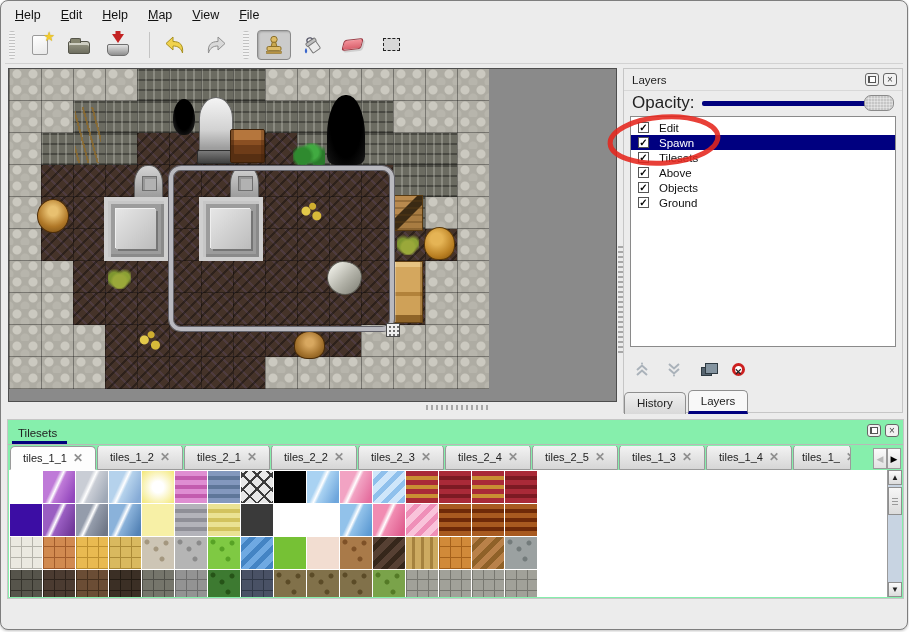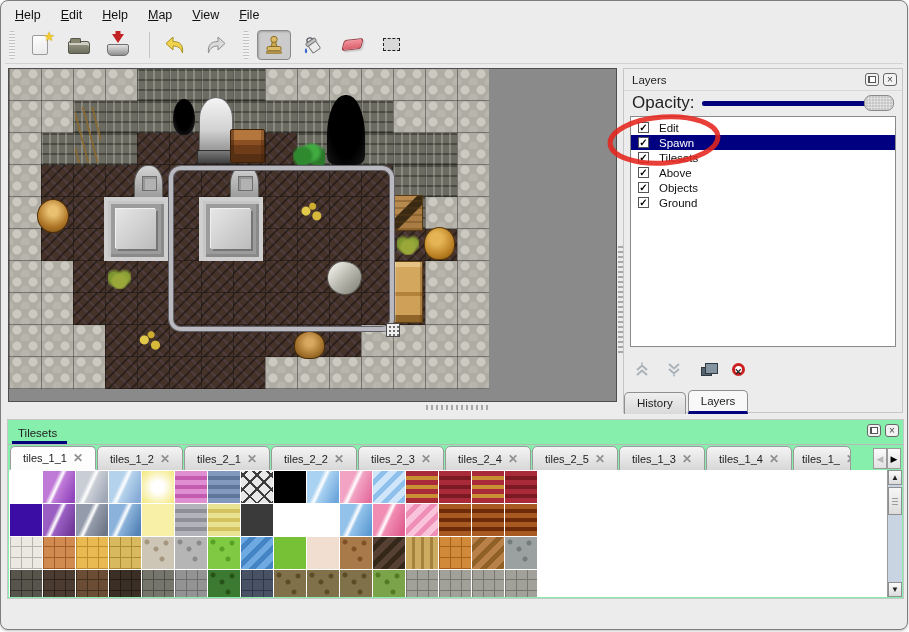--- a/index.html
+++ b/index.html
@@ -88,21 +88,21 @@
   .dtab.active { background:#f8f8f8; border-bottom:3px solid #00007d; height:24px; }
 
   
   .annotation { position:absolute; left:604px; top:110px; z-index:30; pointer-events:none; }
 
   
   .tilesets-panel { position:absolute; left:6px; top:418px; width:897px; height:180px; background:#86efac; border:1px solid #c6c6c6; }
   .ts-header { position:absolute; left:0; right:0; top:0; height:25px; border-bottom:1px solid #b8b8b8; display:flex; align-items:flex-end; }
   .ts-title { margin-left:4px; padding:3px 10px 2px 6px; font-size:11.5px; color:#222; border-bottom:3px solid #00007d; }
   .ts-hbtns { position:absolute; right:4px; top:4px; display:flex; }
-  .ts-tabs { position:absolute; left:2px; right:32px; top:26px; height:24px; display:flex; overflow:hidden; }
+  .ts-tabs { position:absolute; left:2px; right:32px; top:26px; height:24px; display:flex; align-items:flex-end; overflow:hidden; }
   .ttab { flex:0 0 auto; width:86px; height:26px; margin-right:1px; display:flex; align-items:center; justify-content:center; gap:6px; font-size:11px; color:#222; background:linear-gradient(#f4f4f4,#d6d6d6); border:1px solid #9a9a9a; border-radius:5px 5px 0 0; }
   .ttab.active { background:#fdfdfd; height:24px; border-bottom:1px solid #fdfdfd; }
   .ttab.clip { width:58px; overflow:hidden; justify-content:flex-start; padding-left:8px; }
   .ttab .x { color:#8f8f8f; font-weight:bold; font-size:12px; }
   .ts-scrollbtns { position:absolute; right:2px; top:28px; display:flex; }
   .sbtn { width:14px; height:21px; background:linear-gradient(#fbfbfb,#e2e2e2); border:1px solid #9a9a9a; font-size:9px; display:flex; align-items:center; justify-content:center; }
   .sbtn.dis { color:#b8b8b8; }
   .ts-body { position:absolute; left:1px; right:1px; top:50px; bottom:1px; background:#fff; overflow:hidden; }
   .tile-grid { position:absolute; left:1px; top:1px; display:grid; grid-template-columns:repeat(16,32px); grid-auto-rows:32px; gap:1px; }
   .tile { width:32px; height:32px; }

